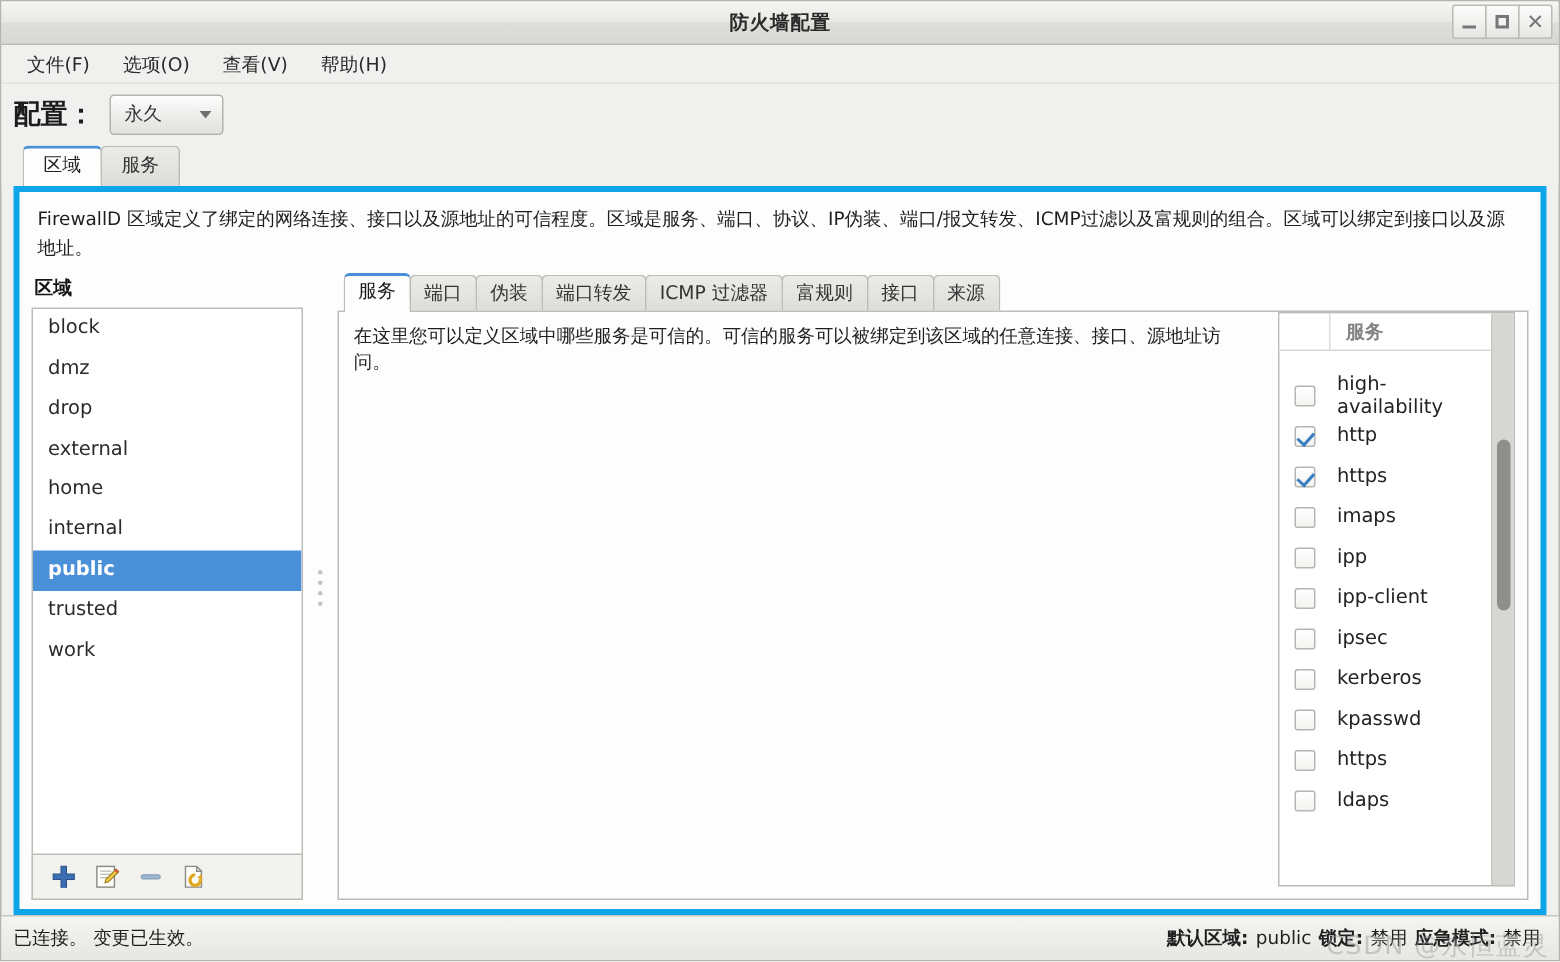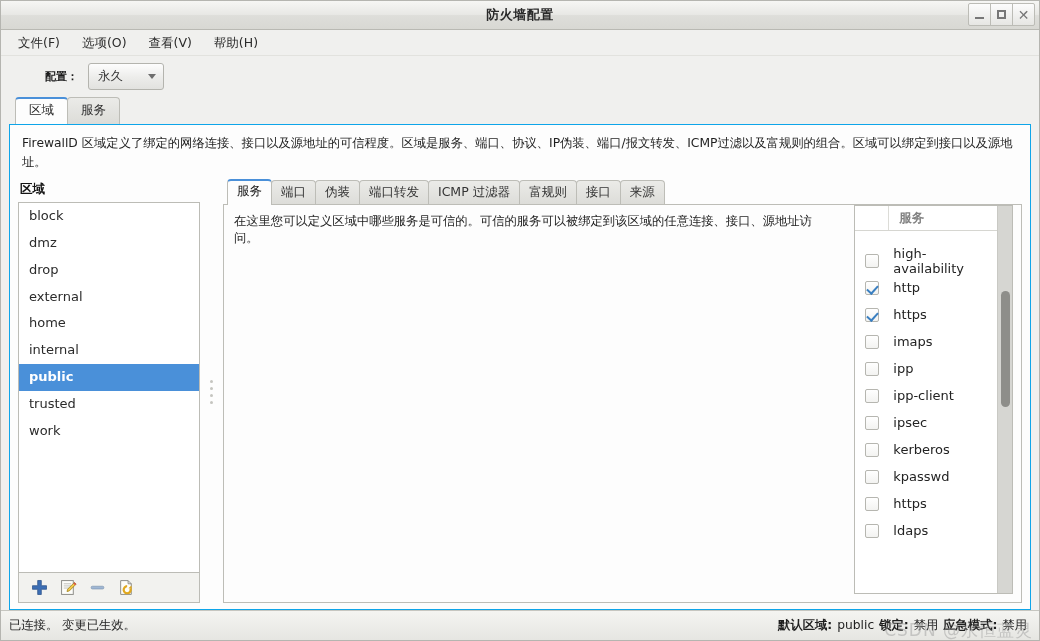--- a/index.html
+++ b/index.html
@@ -62,21 +62,21 @@
     border-radius: 2px;
   }
 
   
   .config-row {
     height: 40px; flex: 0 0 40px;
     display: flex; align-items: center;
     padding-left: 8px; gap: 10px;
     background: #f0f0ee;
   }
-  .config-label { font-weight: bold; font-size: 11px; color: #1c1c1c; margin-left: 36px; }
+  .config-label { font-weight: bold; font-size: 18px; color: #1c1c1c; }
   .combo {
     min-width: 76px; height: 27px;
     background: linear-gradient(to bottom, #fdfdfd 0%, #ececea 55%, #e2e2df 100%);
     border: 1px solid #b4b4ae; border-radius: 3px;
     display: flex; align-items: center; justify-content: space-between;
     padding: 0 7px 0 9px; gap: 10px;
     font-size: 12.5px; color: #333;
   }
   .chev { width: 0; height: 0; border-left: 4px solid transparent;
           border-right: 4px solid transparent; border-top: 5px solid #6e6e6e; }
@@ -102,21 +102,21 @@
     padding-top: 3px;
     color: #1f1f1f;
     z-index: 3;
   }
 
   
   .panel {
     flex: 1 1 auto;
     margin: 0 8px 0 8px;
     background: #fdfdfd;
-    border: 1px solid #0ea5e9;
+    border: 4px solid #0ea5e9;
     display: flex; flex-direction: column;
     min-height: 0;
   }
   .desc {
     padding: 9px 12px 8px 12px;
     font-size: 12.3px; color: #1e1e1e; line-height: 1.55;
   }
   .body {
     flex: 1 1 auto; display: flex; min-height: 0;
     padding: 0 8px 6px 8px; gap: 8px;

